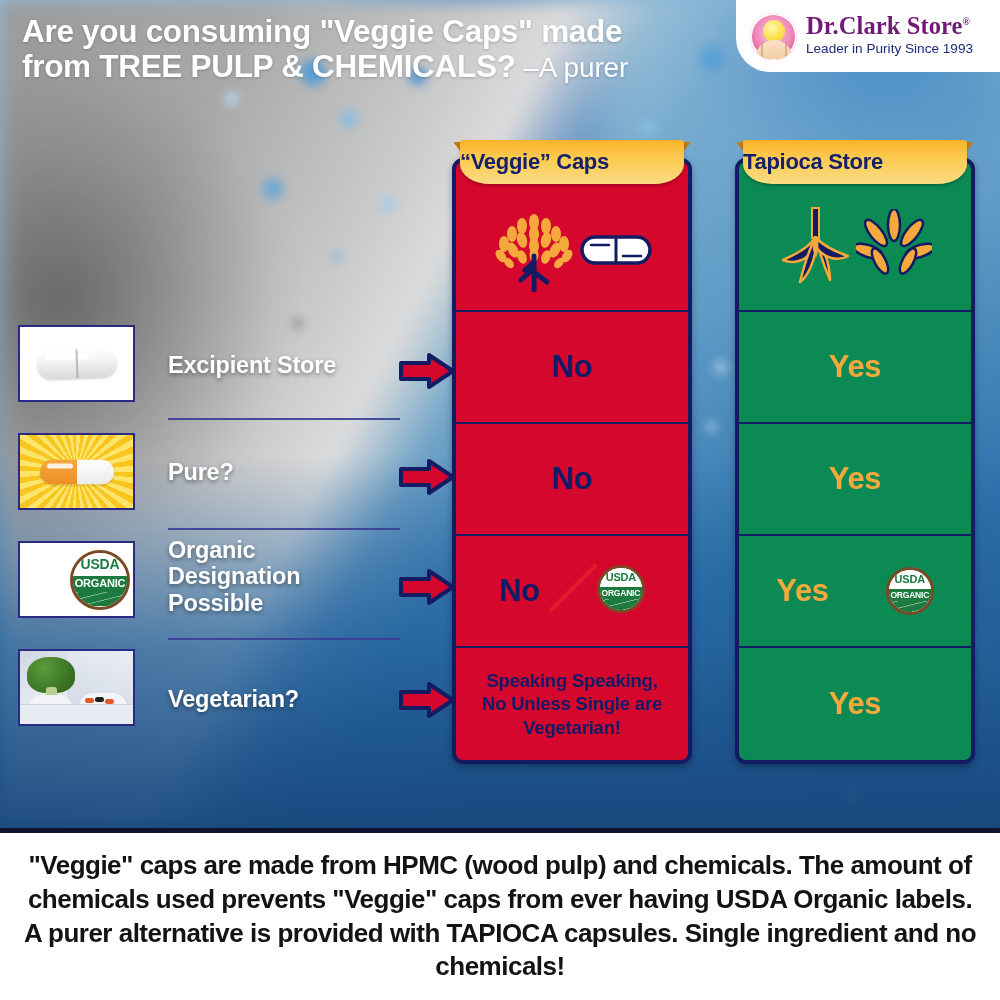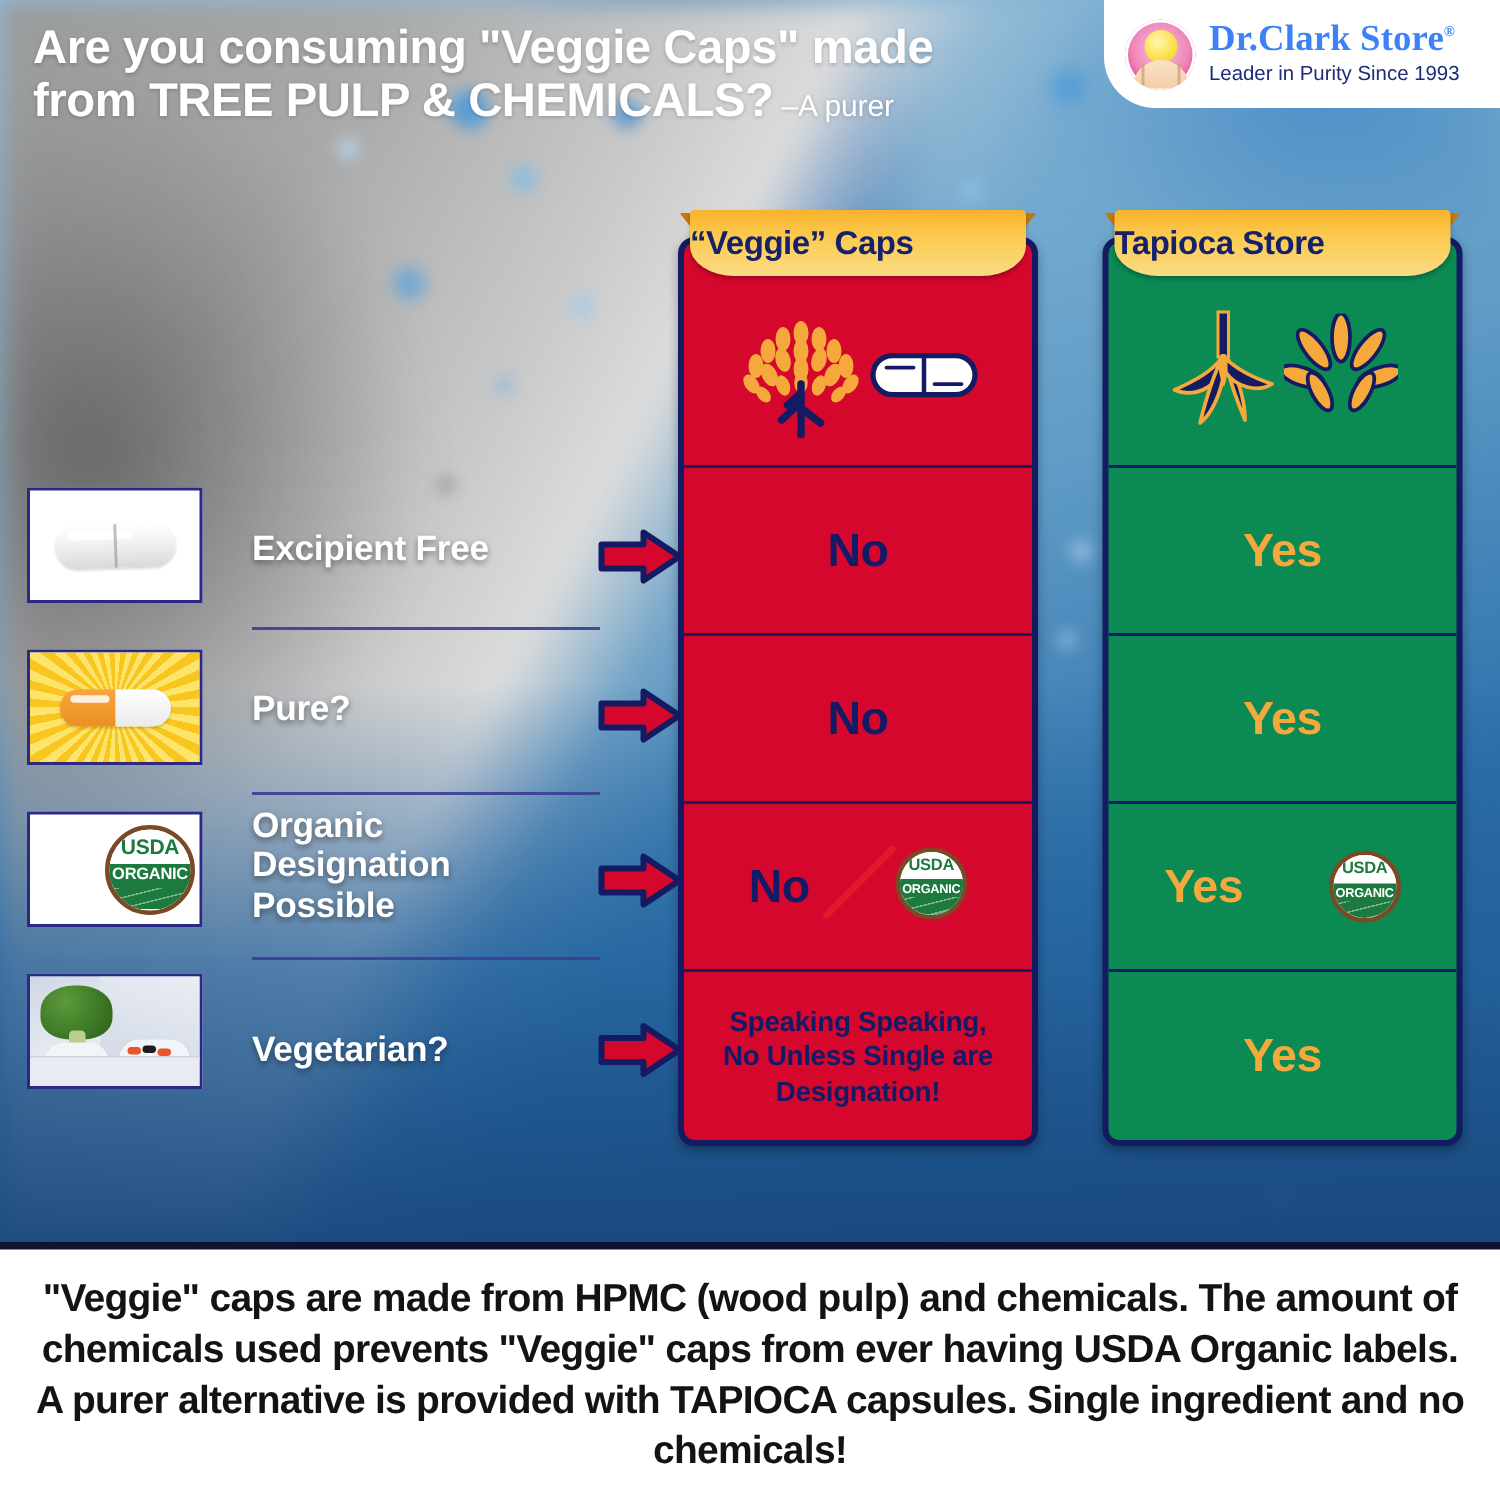--- a/index.html
+++ b/index.html
@@ -35,41 +35,41 @@
     background:linear-gradient(180deg, rgba(40,110,170,0) 55%, rgba(34,96,155,.75) 78%, rgba(24,72,126,.95) 100%);
   }
 
   
   #headline {
     position:absolute; left:22px; top:14px; width:710px; z-index:6;
     color:#ffffff; line-height:1.12;
     text-shadow:0 1px 3px rgba(0,0,0,.22);
   }
   #headline .l1, #headline .l2a { font-weight:bold; font-size:31.5px; letter-spacing:-.3px; }
-  #headline .l2b, #headline .l3 { font-weight:normal; font-size:20px; letter-spacing:-.1px; }
+  #headline .l2b, #headline .l3 { font-weight:normal; font-size:28px; letter-spacing:-.1px; }
   #headline .row { white-space:nowrap; }
 
   
   #logo {
     position:absolute; right:0px; top:0px; width:264px; height:72px; z-index:8;
     background:#ffffff; border-bottom-left-radius:34px;
     display:flex; align-items:center; padding-left:14px; gap:9px;
   }
   #logo .mark { width:47px; height:47px; border-radius:50%; position:relative; flex:0 0 auto;
     background:radial-gradient(circle at 50% 42%, #f6c6dd 0%, #ef86b8 52%, #e2559b 72%, #d83f8c 100%);
     box-shadow:inset 0 0 0 2px #ffffff; overflow:hidden; }
   #logo .mark .sun { position:absolute; left:50%; top:40%; width:22px; height:22px; border-radius:50%;
     background:radial-gradient(circle at 40% 35%, #fff8b0 0%, #fbe14f 55%, #f3cd27 100%); transform:translate(-50%,-50%); }
   #logo .mark .hands { position:absolute; left:50%; bottom:1px; width:38px; height:19px; transform:translateX(-50%);
     border-top-left-radius:19px; border-top-right-radius:19px;
     background:linear-gradient(180deg,#fbe3c8 0%,#f3cda6 100%); }
   #logo .mark .hands::before { content:""; position:absolute; left:6px; top:2px; width:2px; height:15px; background:rgba(205,160,120,.75); }
   #logo .mark .hands::after  { content:""; position:absolute; right:6px; top:2px; width:2px; height:15px; background:rgba(205,160,120,.75); }
   #logo .txt { display:flex; flex-direction:column; justify-content:center; }
-  #logo .brand { font-family:"Liberation Serif", serif; font-weight:bold; font-size:24.5px; color:#3b82f6; line-height:1.0; letter-spacing:.1px; position:relative; }
+  #logo .brand { font-family:"Liberation Serif", serif; font-weight:bold; font-size:24.5px; color:#701a75; line-height:1.0; letter-spacing:.1px; position:relative; }
   #logo .brand .reg { font-size:10px; vertical-align:super; }
   #logo .tag { font-size:13.6px; color:#1d2b78; line-height:1.25; margin-top:2px; }
 
   
   .thumb { position:absolute; width:117px; height:77px; border:2.5px solid #2a2a86; background:#ffffff; overflow:hidden; z-index:5; }
   .thumb .inner { position:absolute; inset:0; }
 
   
   .cap-white { position:absolute; left:50%; top:50%; transform:translate(-50%,-50%) rotate(-2deg);
     width:80px; height:29px; border-radius:15px;
@@ -248,21 +248,21 @@
       <i style="left:10px;top:0;background:#1d1d1d;"></i>
       <i style="left:20px;top:2px;background:#e8562a;"></i>
       <i style="left:5px;top:7px;background:#1d1d1d;"></i>
       <i style="left:16px;top:8px;background:#e8562a;"></i>
       <i style="left:26px;top:8px;background:#1d1d1d;"></i>
     </div>
     <div class="table"></div>
   </div>
 </div>
 
-<div class="rowlabel" style="left:168px;top:352px;">Excipient  Free</div>
+<div class="rowlabel" style="left:168px;top:352px;">Excipient  Store</div>
 <div class="rowlabel" style="left:168px;top:459px;text-align:center;">Pure?</div>
 <div class="rowlabel" style="left:168px;top:537px;">
   <div>Organic</div>
   <div>Designation</div>
   <div>Possible</div>
 </div>
 <div class="rowlabel" style="left:168px;top:686px;">Vegetarian?</div>
 
 <div class="divider" style="top:418px;"></div>
 <div class="divider" style="top:528px;"></div>
@@ -347,21 +347,21 @@
           <svg width="62" height="62" viewBox="0 0 62 62" style="position:absolute;left:-7px;top:-7px;">
             <line x1="8" y1="52" x2="52" y2="8" stroke="#e01a2b" stroke-width="4.5" stroke-linecap="round"></line>
           </svg>
         </span>
       </div>
     </div>
     <div class="cell cell-tall">
       <div class="val-multiline">
         <div>Speaking Speaking,</div>
         <div>No Unless Single are</div>
-        <div>Designation!</div>
+        <div>Vegetarian!</div>
       </div>
     </div>
   </div>
 </div>
 
 <div class="card" id="card-tapioca">
   <div class="cells">
     <div class="cell cell-icon">
       <div class="icon-wrap" style="margin-top:22px;gap:6px;">
         <svg width="72" height="86" viewBox="0 0 72 86">

